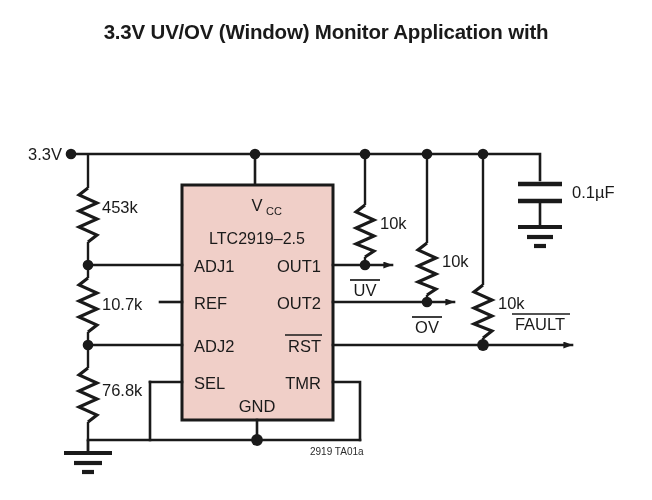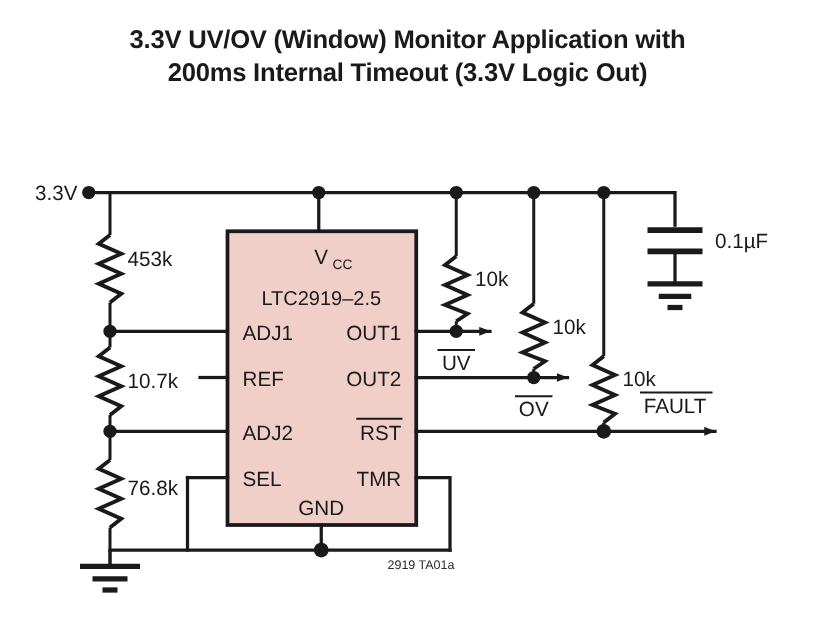--- a/index.html
+++ b/index.html
@@ -100,21 +100,20 @@
     stroke-width: 1.7;
   }
 </style>
 </head>
 <body>
 
 <div id="figure">
 
   <div class="title-block">
     <span class="title-line">3.3V UV/OV (Window) Monitor Application with</span>
-    <span class="title-line">200ms Internal Timeout (3.3V Logic Out)</span>
   </div>
 
   <svg id="schematic" viewBox="0 0 652 500">
 
     <defs>
       <marker id="arrowhead" markerWidth="9" markerHeight="7" refX="8.6" refY="3.5" orient="auto" markerUnits="userSpaceOnUse">
         <polygon points="0 0, 9 3.5, 0 7" fill="#1a1a1a"></polygon>
       </marker>
     </defs>
 

